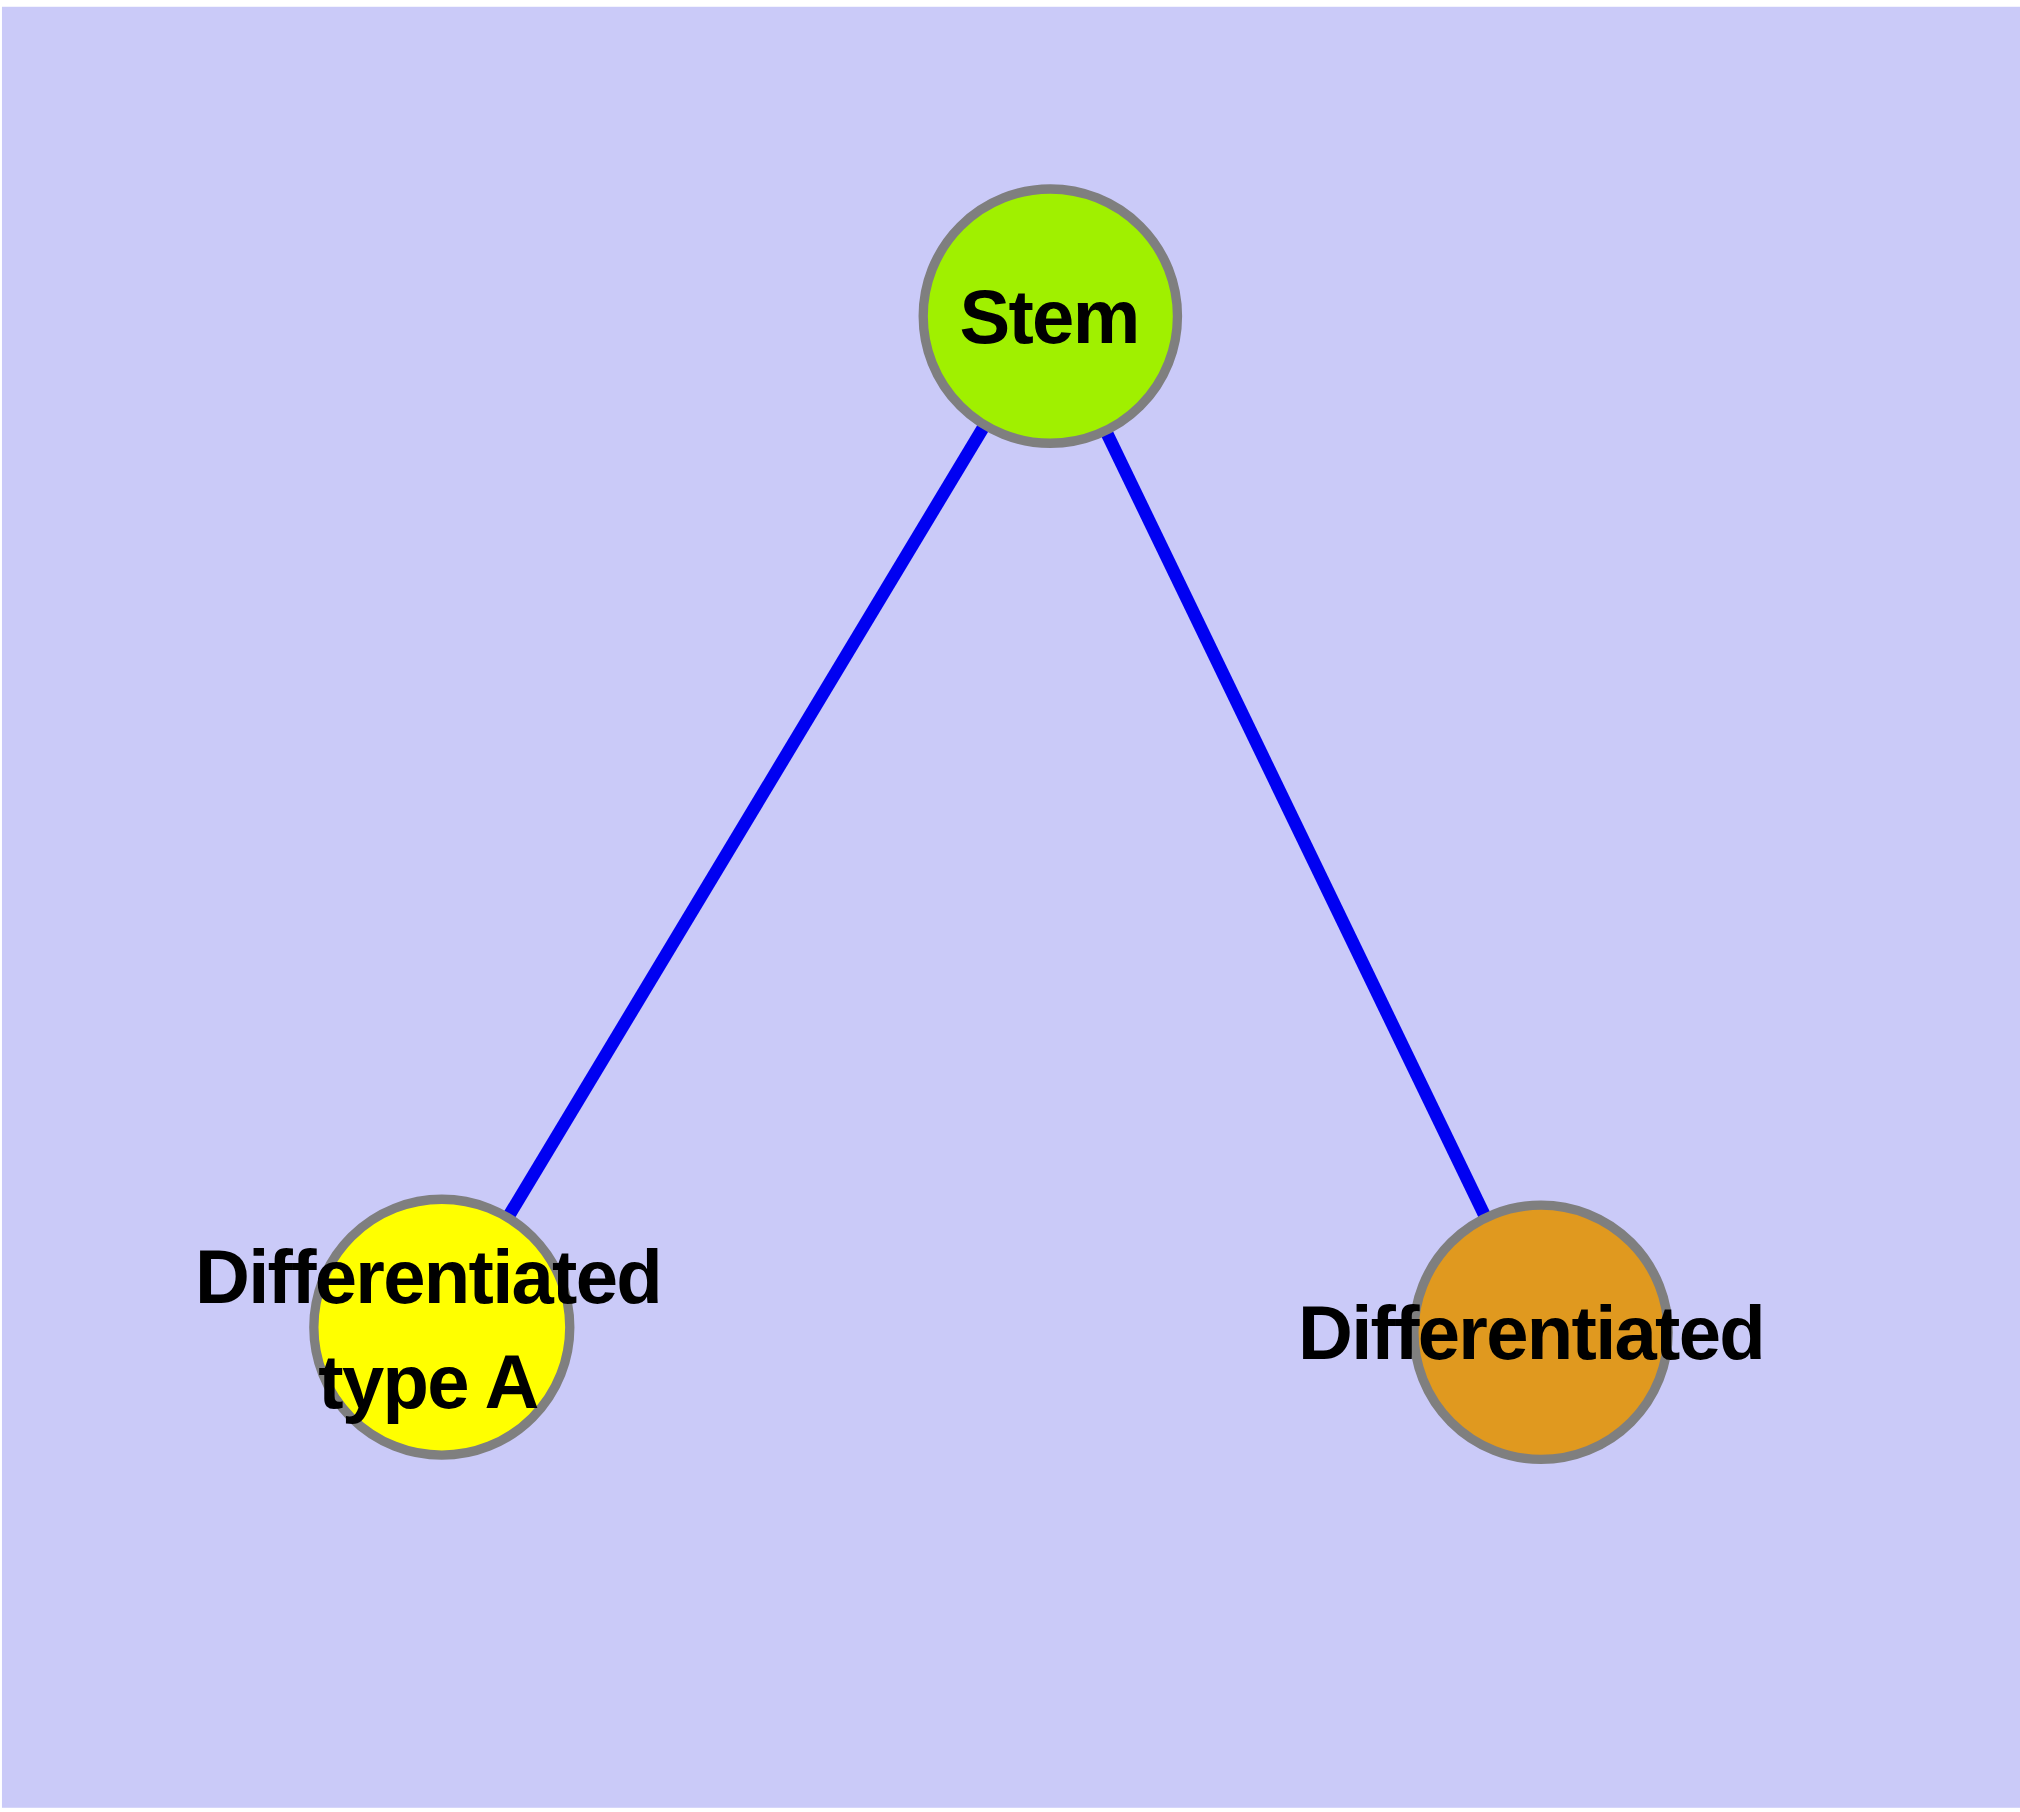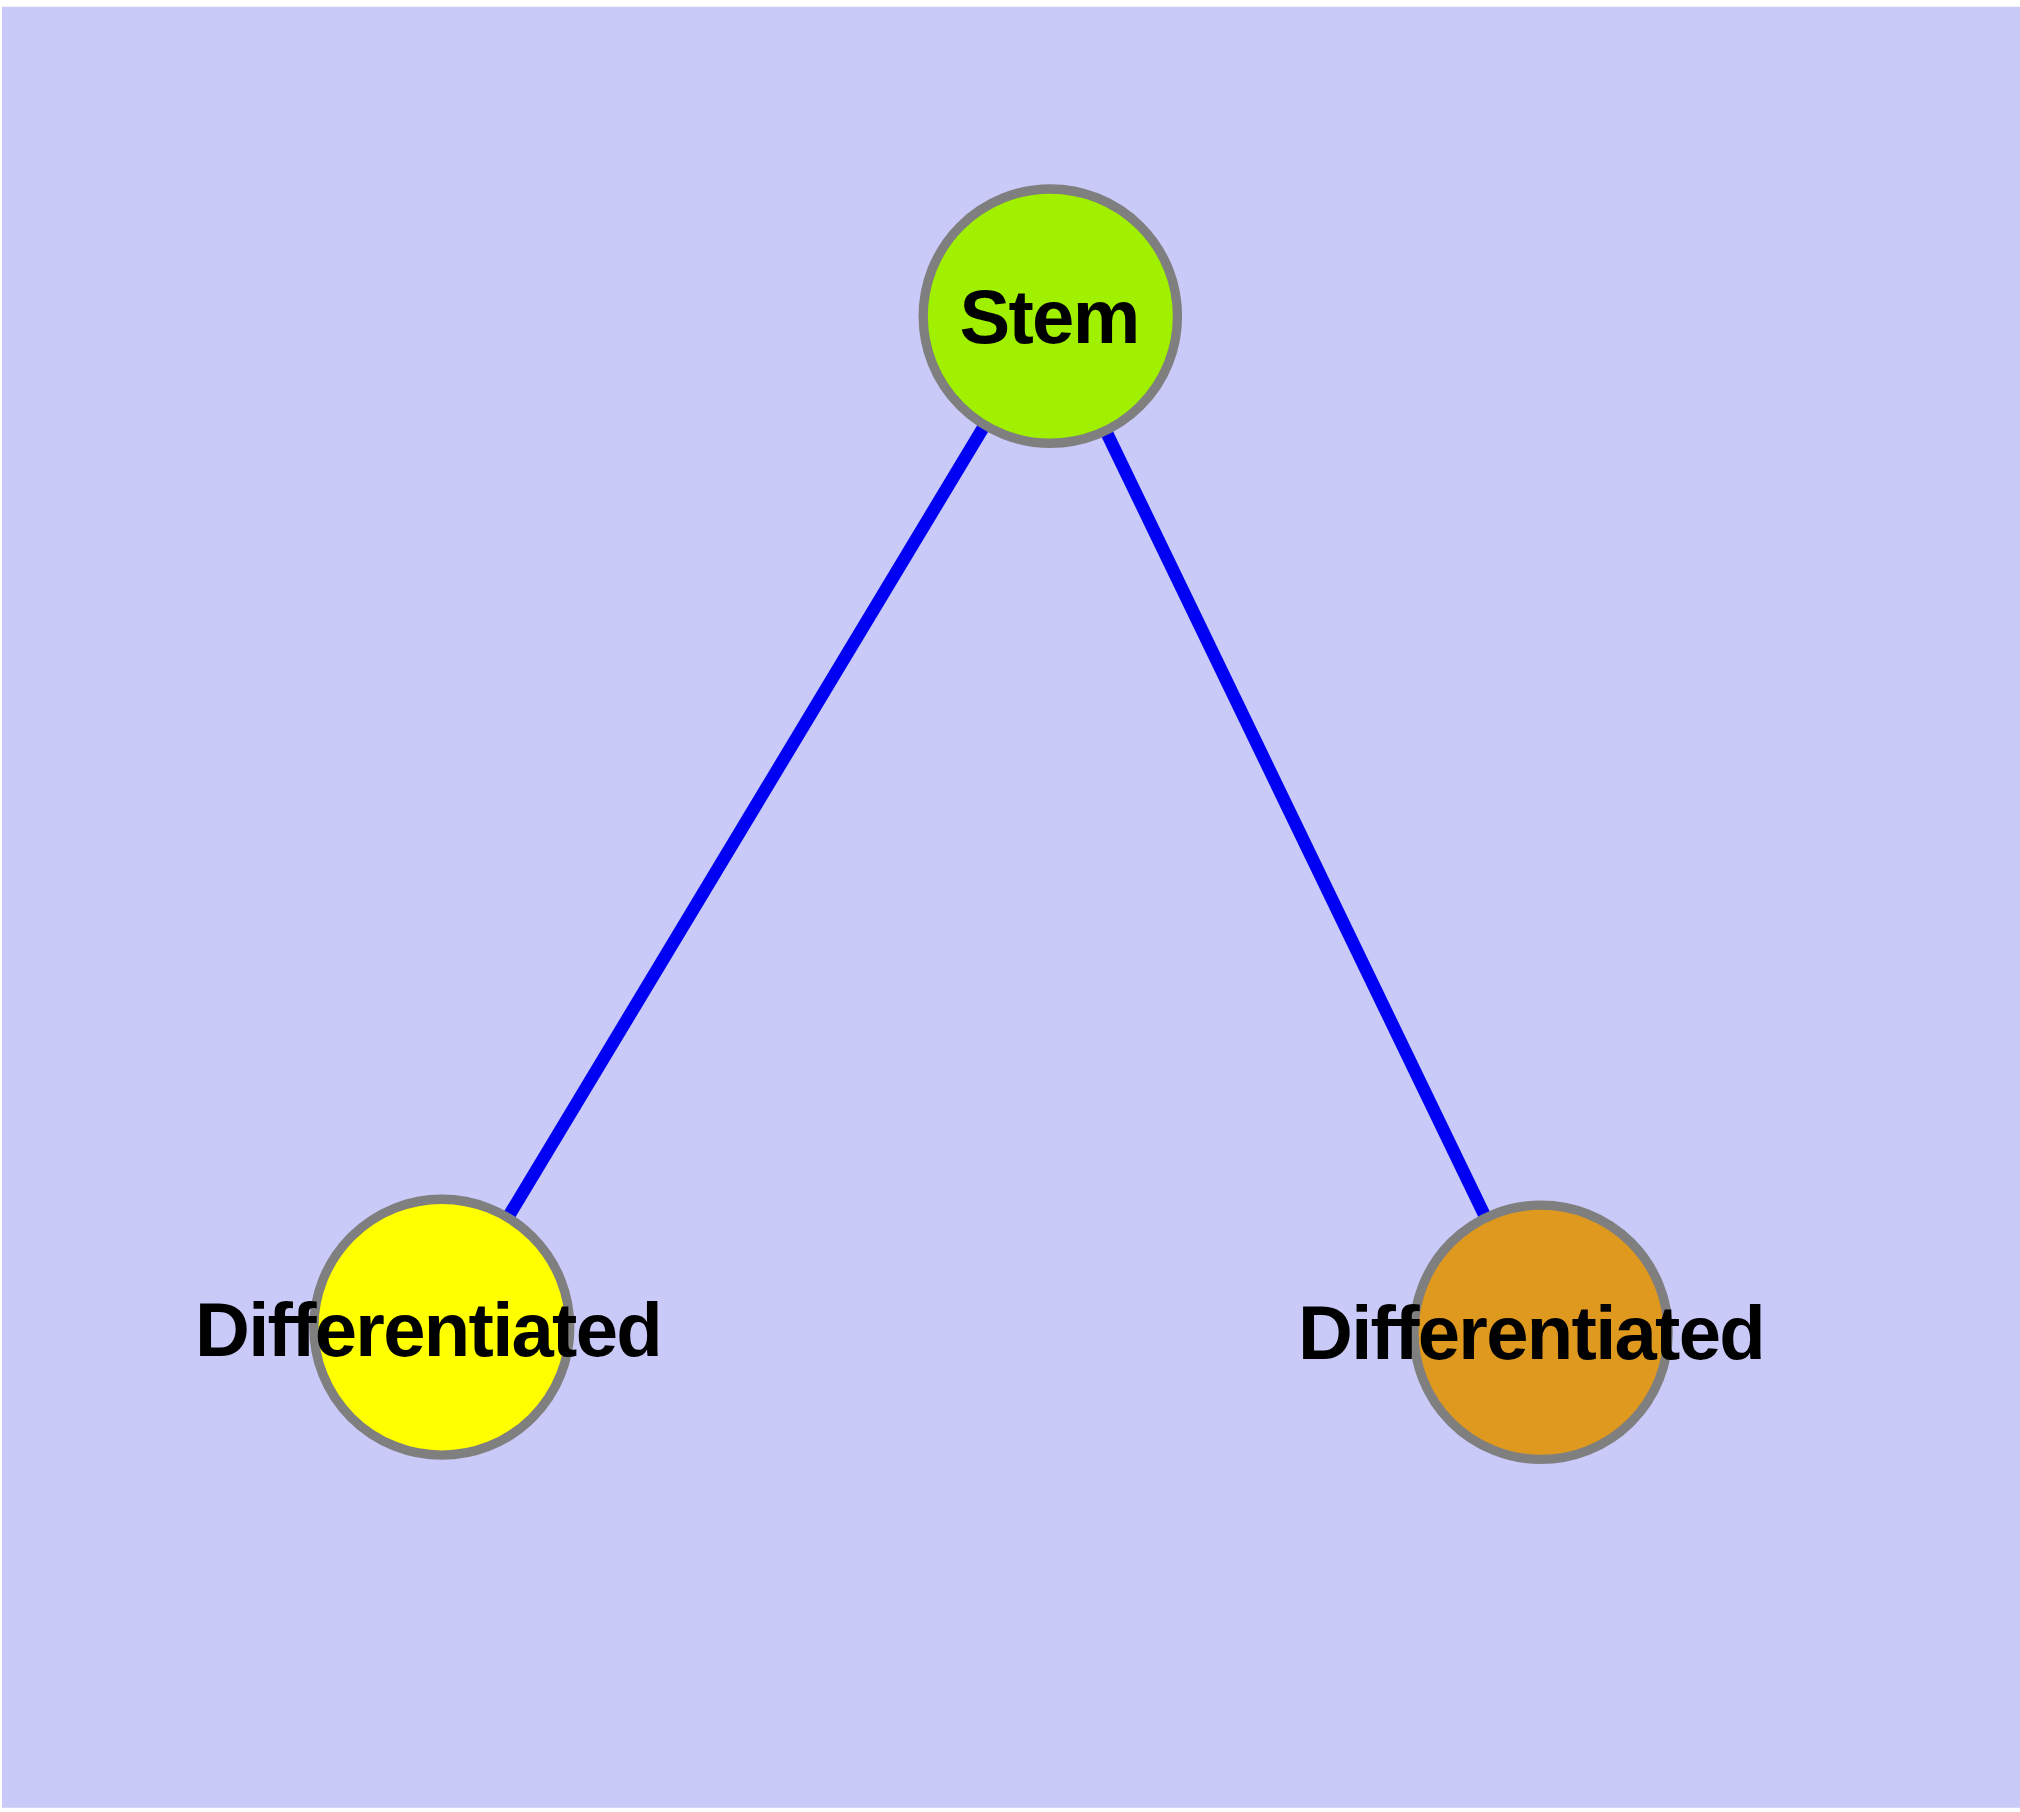--- a/index.html
+++ b/index.html
@@ -52,20 +52,21 @@
     <circle cx="521" cy="1566" r="151" stroke-width="11" fill="#FFFF00" stroke="#7F7F7F"></circle>
     <circle cx="1818" cy="1572" r="150" stroke-width="11" fill="#E0991F" stroke="#7F7F7F"></circle>
   </svg>
 
   <div class="node-label" style="left:1049px; top:316px;">
     <div>Stem</div>
   </div>
 
   <div class="node-label" style="left:428px; top:1329px;">
     <div>Differentiated</div>
+    <div>type A</div>
   </div>
 
   <div class="node-label" style="left:1531px; top:1332px;">
     <div>Differentiated</div>
   </div>
 
 </div>
 
 
 </body></html>

